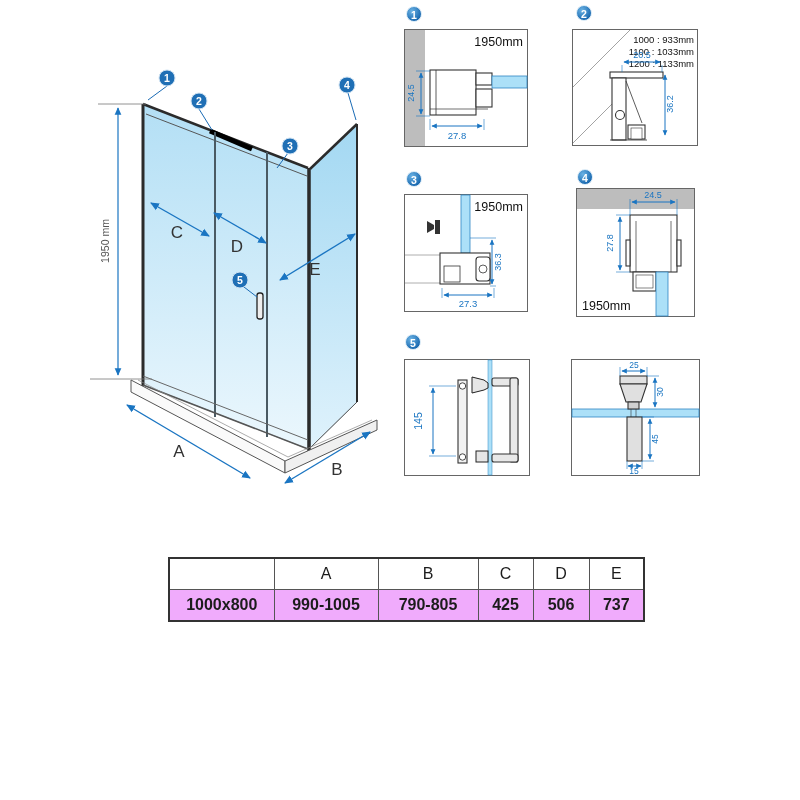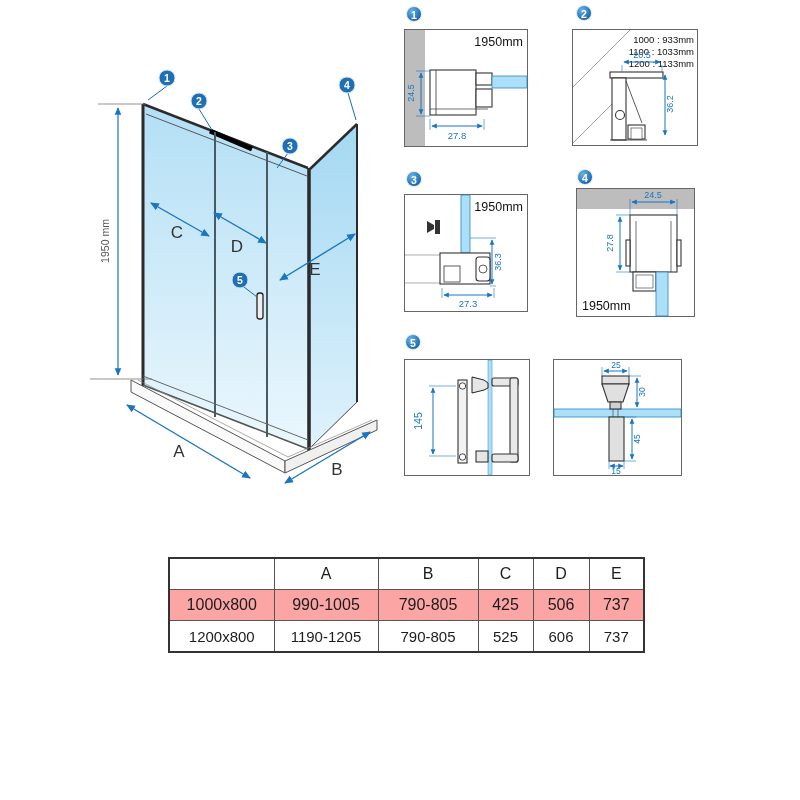--- a/index.html
+++ b/index.html
@@ -9,21 +9,21 @@
   .badge{position:absolute;width:16px;height:16px;border-radius:50%;
          background:radial-gradient(circle at 35% 30%, #6ab2e4, #1565ad 78%);
          color:#fff;font-size:10.5px;font-weight:bold;text-align:center;line-height:16px;
          border:1px solid #d8e9f6;box-sizing:border-box;}
   .boxsvg{position:absolute;left:0;}
   table.spec{position:absolute;left:168px;top:557px;border-collapse:collapse;table-layout:fixed;
              font-size:15px;color:#1c1c1c;border:2px solid #333;}
   .spec th,.spec td{border:1px solid #555;text-align:center;vertical-align:middle;
                     height:30px;padding:0;font-weight:normal;background:#fff;}
   .spec thead th{font-size:16px;}
-  .spec tr.hl td{background:#fca5a5;font-weight:normal;font-size:16px;}
+  .spec tr.hl td{background:#f0abfc;font-weight:bold;font-size:16px;}
   svg text{font-family:"Liberation Sans",sans-serif;}
 </style>
 </head>
 <body>
 
 <div class="canvas">
 
   <svg class="boxsvg" style="left:0;top:0" width="400" height="540" viewBox="0 0 400 540">
     <defs>
       <linearGradient id="gFront" x1="0" y1="0" x2="0" y2="1">
@@ -284,21 +284,21 @@
       </g>
       <g stroke="#1a75c2">
         <line x1="25" y1="27" x2="52" y2="27" stroke-width="0.6"></line>
         <line x1="25" y1="97" x2="52" y2="97" stroke-width="0.6"></line>
         <line x1="29" y1="29" x2="29" y2="95" stroke-width="1" marker-start="url(#ar5)" marker-end="url(#ar5)"></line>
       </g>
       <text transform="translate(18,62) rotate(-90)" text-anchor="middle" font-size="10.5" fill="#1a75c2">145</text>
     </svg>
   </div>
 
-  <div class="panel" style="left:553px;top:359px;width:129px;height:117px">
+  <div class="panel" style="left:571px;top:359px;width:129px;height:117px">
     <svg class="boxsvg" style="top:0" width="129" height="117" viewBox="0 0 129 117">
       <defs>
         <marker id="ar6" viewBox="0 0 10 10" refX="8" refY="5" markerWidth="6" markerHeight="6" orient="auto-start-reverse">
           <path d="M0,1 L9,5 L0,9 z" fill="#1a75c2"></path>
         </marker>
       </defs>
       <rect x="0.5" y="0.5" width="128" height="116" fill="#fff" stroke="#666"></rect>
       <rect x="1" y="50" width="127" height="8" fill="#ace0f8" stroke="#2f86c2" stroke-width="0.8"></rect>
       <g fill="#e0e0e0" stroke="#333" stroke-width="1.1">
         <rect x="49" y="17" width="27" height="8"></rect>
@@ -349,24 +349,16 @@
     </thead>
     <tbody>
       <tr class="hl">
         <td>1000x800</td>
         <td>990-1005</td>
         <td>790-805</td>
         <td>425</td>
         <td>506</td>
         <td>737</td>
       </tr>
-      <tr>
-        <td>1200x800</td>
-        <td>1190-1205</td>
-        <td>790-805</td>
-        <td>525</td>
-        <td>606</td>
-        <td>737</td>
-      </tr>
     </tbody>
   </table>
 
 </div>
 
 </body></html>

